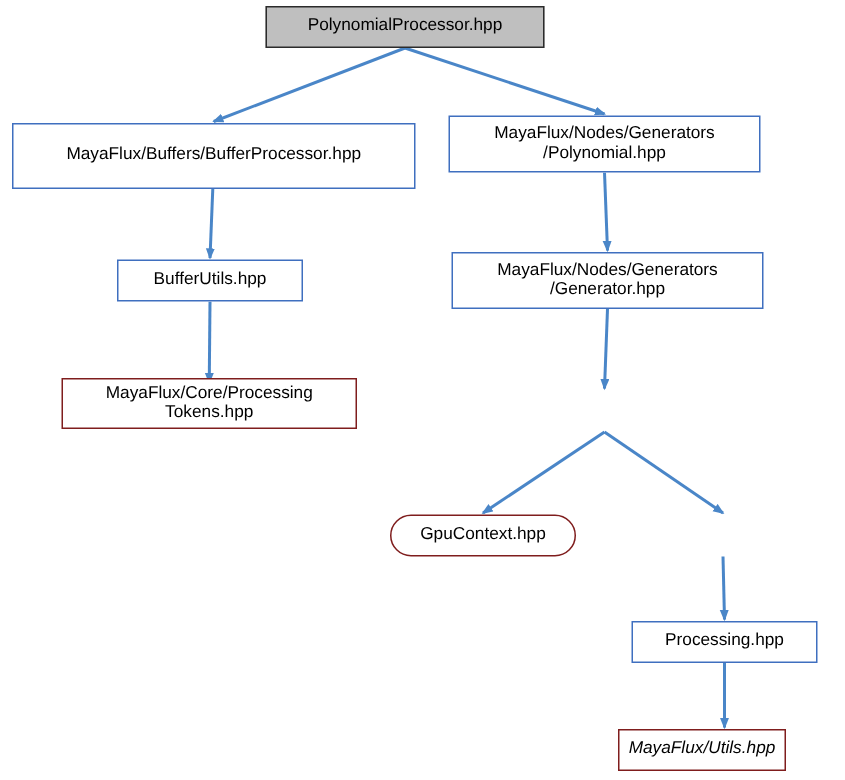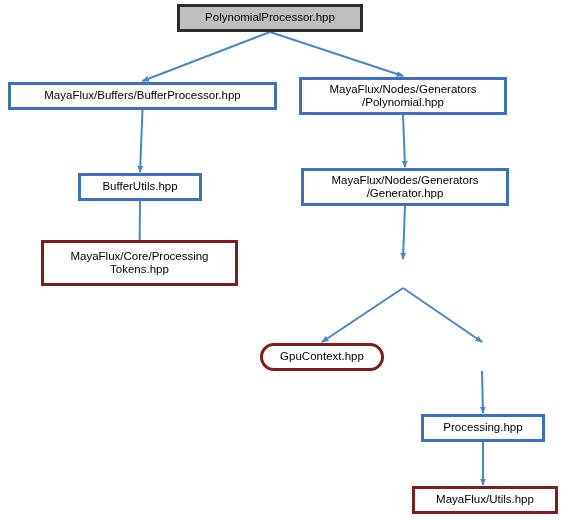--- a/index.html
+++ b/index.html
@@ -18,21 +18,21 @@
   #edges {
     position: absolute;
     left: 0;
     top: 0;
     width: 563px;
     height: 520px;
   }
   .node {
     position: absolute;
     box-sizing: border-box;
-    border: 3px solid #7f1d1d;
+    border: 1px solid #7f1d1d;
     background: #ffffff;
     color: #000000;
     font-size: 11.5px;
     line-height: 13.5px;
     text-align: center;
     display: flex;
     align-items: center;
     justify-content: center;
     white-space: pre;
     z-index: 2;
@@ -60,24 +60,24 @@
       <line x1="142.5" y1="110" x2="140" y2="172" stroke="#4a86c8" stroke-width="2" marker-end="url(#arrowhead)"></line>
       <line x1="140" y1="201" x2="139.5" y2="255" stroke="#4a86c8" stroke-width="2" marker-end="url(#arrowhead)"></line>
       <line x1="403" y1="115" x2="405" y2="167" stroke="#4a86c8" stroke-width="2" marker-end="url(#arrowhead)"></line>
       <line x1="405" y1="206" x2="403" y2="259" stroke="#4a86c8" stroke-width="2" marker-end="url(#arrowhead)"></line>
       <line x1="403" y1="288" x2="322" y2="342" stroke="#4a86c8" stroke-width="2" marker-end="url(#arrowhead)"></line>
       <line x1="403" y1="288" x2="482" y2="342" stroke="#4a86c8" stroke-width="2" marker-end="url(#arrowhead)"></line>
       <line x1="482" y1="371" x2="483" y2="413" stroke="#4a86c8" stroke-width="2" marker-end="url(#arrowhead)"></line>
       <line x1="483" y1="442" x2="483" y2="485" stroke="#4a86c8" stroke-width="2" marker-end="url(#arrowhead)"></line>
     </svg>
 <div class="node root" style="left: 177px; top: 4px; width: 186px; height: 28px;">PolynomialProcessor.hpp</div>
-    <div class="node blue" style="left: 8px; top: 82px; width: 269px; height: 28px;">MayaFlux/Buffers/BufferProcessor.hpp</div>
+    <div class="node blue" style="left: 8px; top: 82px; width: 269px; height: 44px;">MayaFlux/Buffers/BufferProcessor.hpp</div>
     <div class="node blue" style="left: 299px; top: 77px; width: 208px; height: 38px;">MayaFlux/Nodes/Generators
 /Polynomial.hpp</div>
     <div class="node blue" style="left: 78px; top: 173px; width: 124px; height: 28px;">BufferUtils.hpp</div>
     <div class="node blue" style="left: 301px; top: 168px; width: 208px; height: 38px;">MayaFlux/Nodes/Generators
 /Generator.hpp</div>
-    <div class="node" style="left: 41px; top: 240px; width: 197px; height: 46px;">MayaFlux/Core/Processing
+    <div class="node" style="left: 41px; top: 252px; width: 197px; height: 34px;">MayaFlux/Core/Processing
 Tokens.hpp</div>
     <div class="node" style="left: 260px; top: 343px; width: 124px; height: 28px; border-radius: 14px;">GpuContext.hpp</div>
     <div class="node blue" style="left: 421px; top: 414px; width: 124px; height: 28px;">Processing.hpp</div>
-    <div class="node" style="left: 412px; top: 486px; width: 146px; height: 28px;">MayaFlux/Utils.hpp</div>
+    <div class="node" style="left: 412px; top: 486px; width: 112px; height: 28px; font-style: italic;">MayaFlux/Utils.hpp</div>
   </div>
 
 </body></html>

